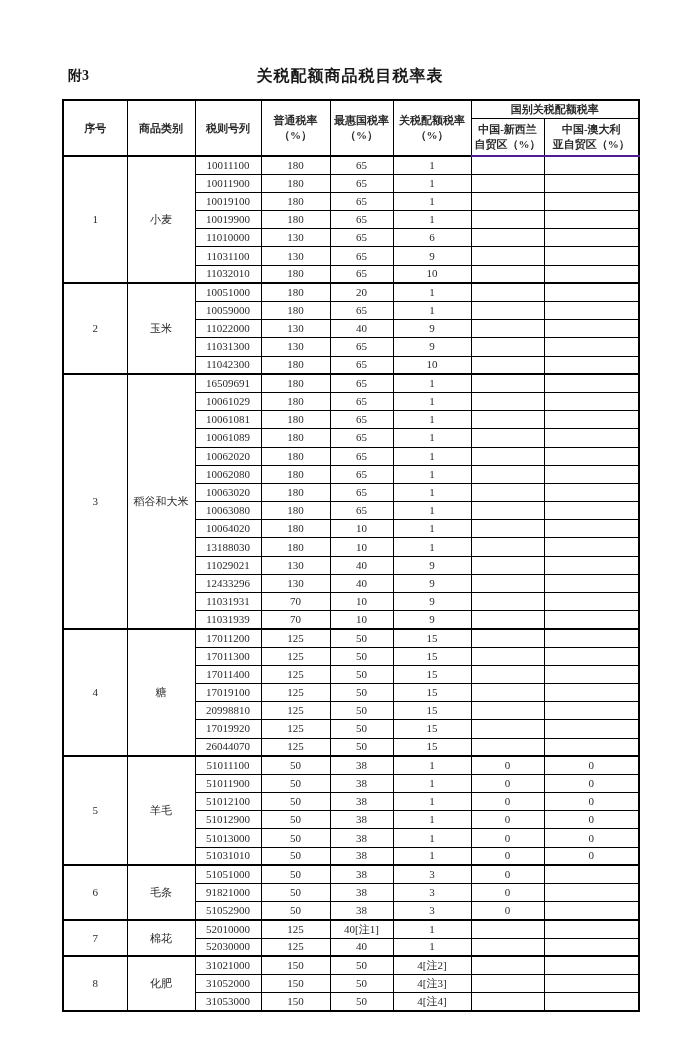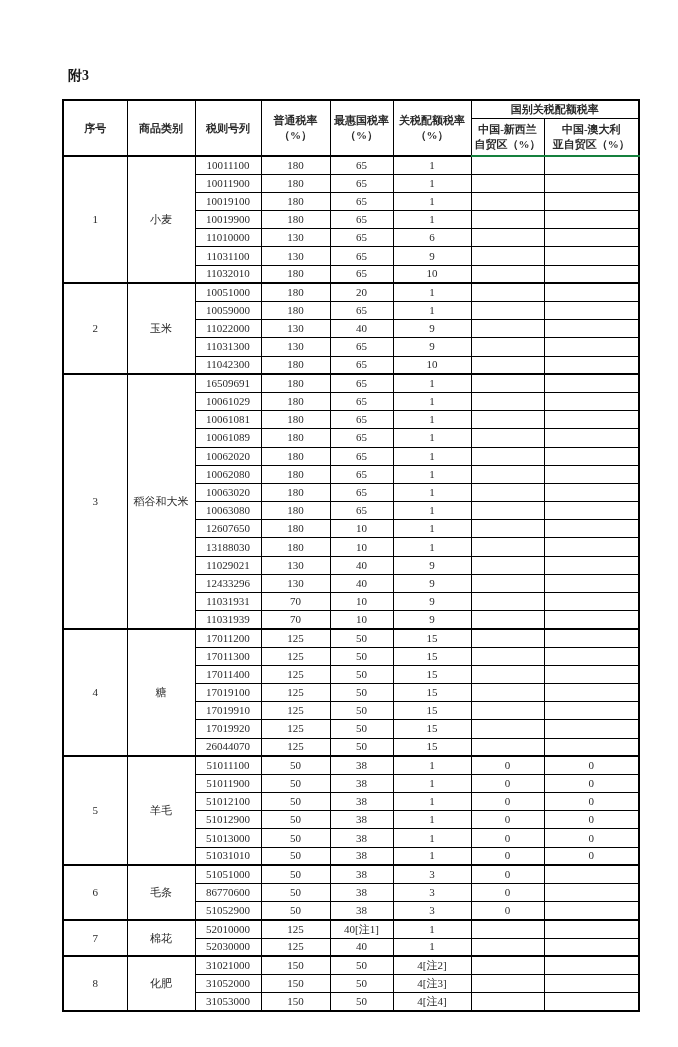--- a/index.html
+++ b/index.html
@@ -64,29 +64,30 @@
     font-weight: bold;
     white-space: pre-line;
     line-height: 1.35;
     color: #1a1a1a;
   }
   thead tr.h1 { height: 18px; }
   thead tr.h2 { height: 38px; }
   tbody tr { height: 18.2px; }
   tbody td { line-height: 1; }
   tbody tr.group-start td { border-top: 2px solid #000; }
-  thead tr.h2 th { border-bottom: 2px solid #15803d; }
+  thead tr.h2 th { border-bottom: 2px solid #4c1d95; }
 </style>
 </head>
 <body>
 
 <div class="page">
 
   <div class="attachment-label">附3</div>
 
+  <div class="doc-title">关税配额商品税目税率表</div>
 
   <table class="tariff">
     <colgroup>
       <col style="width:64px">
       <col style="width:68px">
       <col style="width:66px">
       <col style="width:69px">
       <col style="width:63px">
       <col style="width:78px">
       <col style="width:73px">
@@ -273,21 +274,21 @@
         </tr>
         <tr>
           <td>10063080</td>
           <td>180</td>
           <td>65</td>
           <td>1</td>
           <td></td>
           <td></td>
         </tr>
         <tr>
-          <td>12607650</td>
+          <td>10064020</td>
           <td>180</td>
           <td>10</td>
           <td>1</td>
           <td></td>
           <td></td>
         </tr>
         <tr>
           <td>13188030</td>
           <td>180</td>
           <td>10</td>
@@ -355,21 +356,21 @@
         </tr>
         <tr>
           <td>17019100</td>
           <td>125</td>
           <td>50</td>
           <td>15</td>
           <td></td>
           <td></td>
         </tr>
         <tr>
-          <td>17019910</td>
+          <td>20998810</td>
           <td>125</td>
           <td>50</td>
           <td>15</td>
           <td></td>
           <td></td>
         </tr>
         <tr>
           <td>17019920</td>
           <td>125</td>
           <td>50</td>
@@ -439,21 +440,21 @@
           <td rowspan="3">6</td>
           <td rowspan="3">毛条</td>
           <td>51051000</td>
           <td>50</td>
           <td>38</td>
           <td>3</td>
           <td>0</td>
           <td></td>
         </tr>
         <tr>
-          <td>86770600</td>
+          <td>91821000</td>
           <td>50</td>
           <td>38</td>
           <td>3</td>
           <td>0</td>
           <td></td>
         </tr>
         <tr>
           <td>51052900</td>
           <td>50</td>
           <td>38</td>

